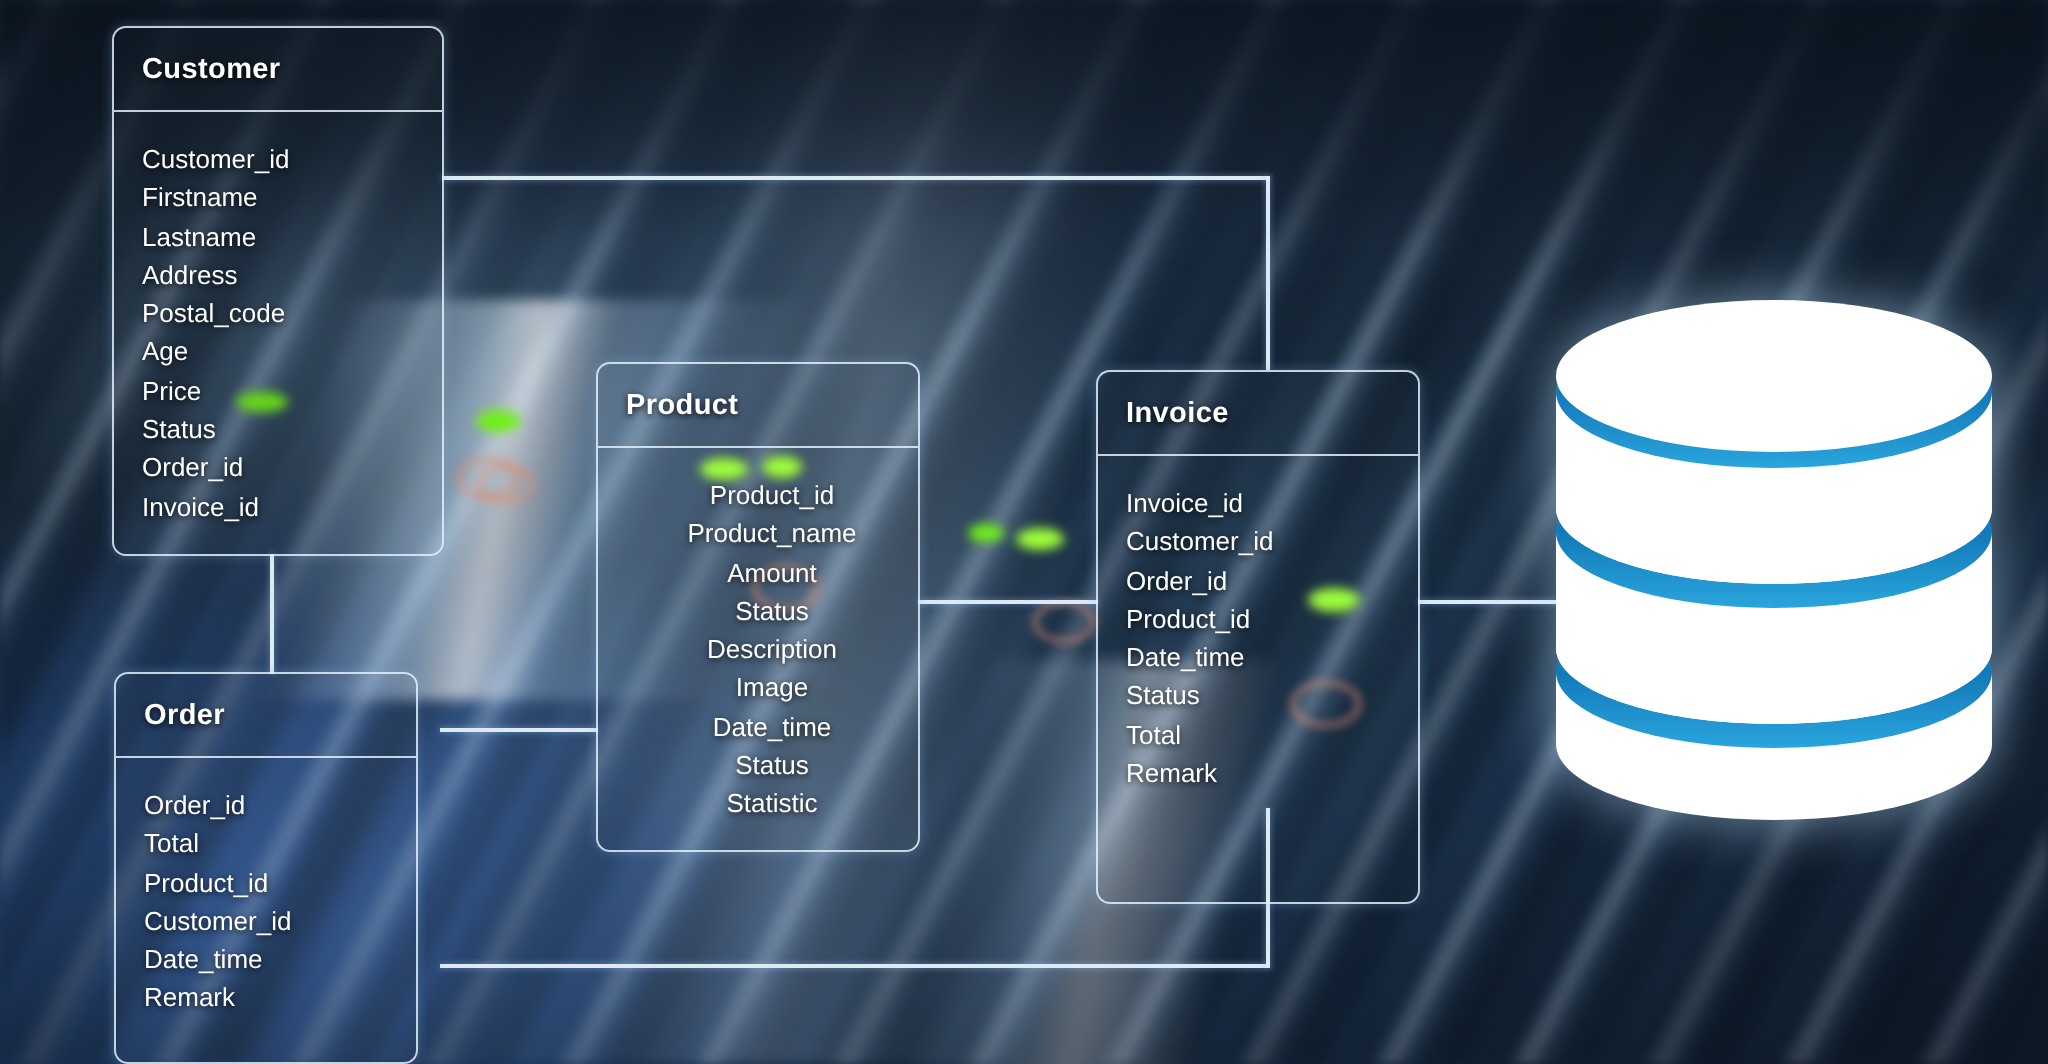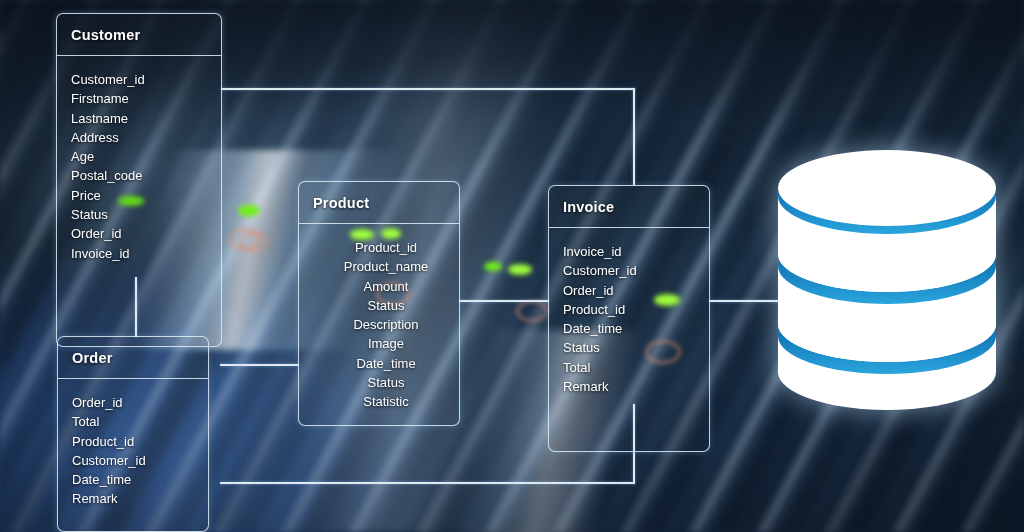--- a/index.html
+++ b/index.html
@@ -165,31 +165,31 @@
 
   <div class="wire h" style="left:220px; top:364px; width:79px;"></div>
 
   <div class="wire h" style="left:459px; top:300px; width:90px;"></div>
 
   <div class="wire h" style="left:709px; top:300px; width:72px;"></div>
 
   <div class="wire h" style="left:220px; top:482px; width:415px;"></div>
   <div class="wire v" style="left:633px; top:404px; height:80px;"></div>
 
-  <div class="entity" id="ent-customer" style="left:56px; top:13px; width:166px; height:334px;">
+  <div class="entity" id="ent-customer" style="left:56px; top:13px; width:166px; height:265px;">
     <div class="ent-head">
       <span class="ent-title">Customer</span>
     </div>
     <div class="ent-fields">
       <div class="ent-field">Customer_id</div>
       <div class="ent-field">Firstname</div>
       <div class="ent-field">Lastname</div>
       <div class="ent-field">Address</div>
+      <div class="ent-field">Postal_code</div>
       <div class="ent-field">Age</div>
-      <div class="ent-field">Postal_code</div>
       <div class="ent-field">Price</div>
       <div class="ent-field">Status</div>
       <div class="ent-field">Order_id</div>
       <div class="ent-field">Invoice_id</div>
     </div>
   </div>
 
   <div class="entity" id="ent-order" style="left:57px; top:336px; width:152px; height:196px;">
     <div class="ent-head">
       <span class="ent-title">Order</span>

